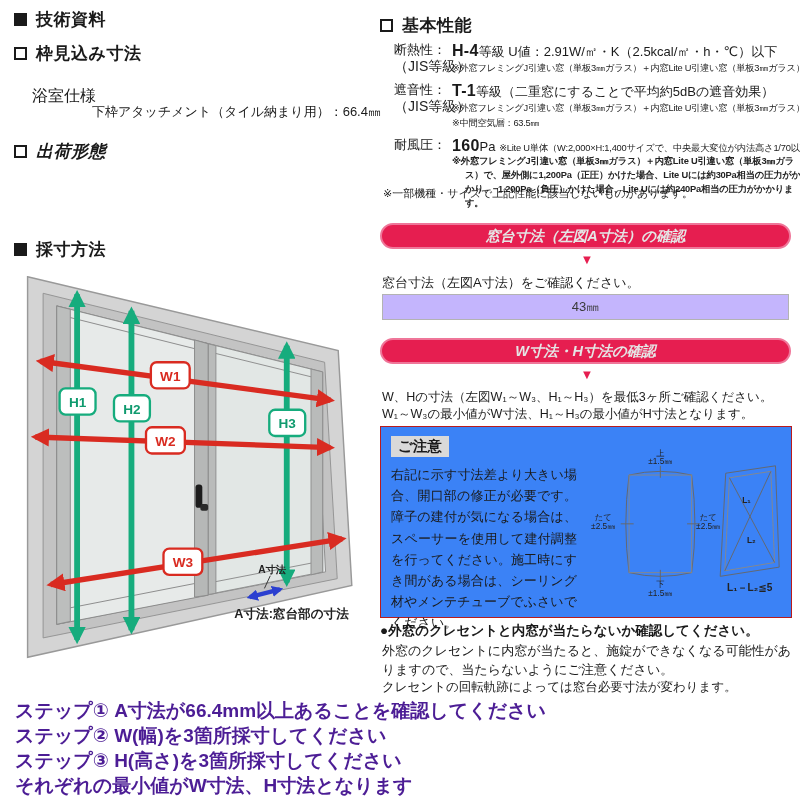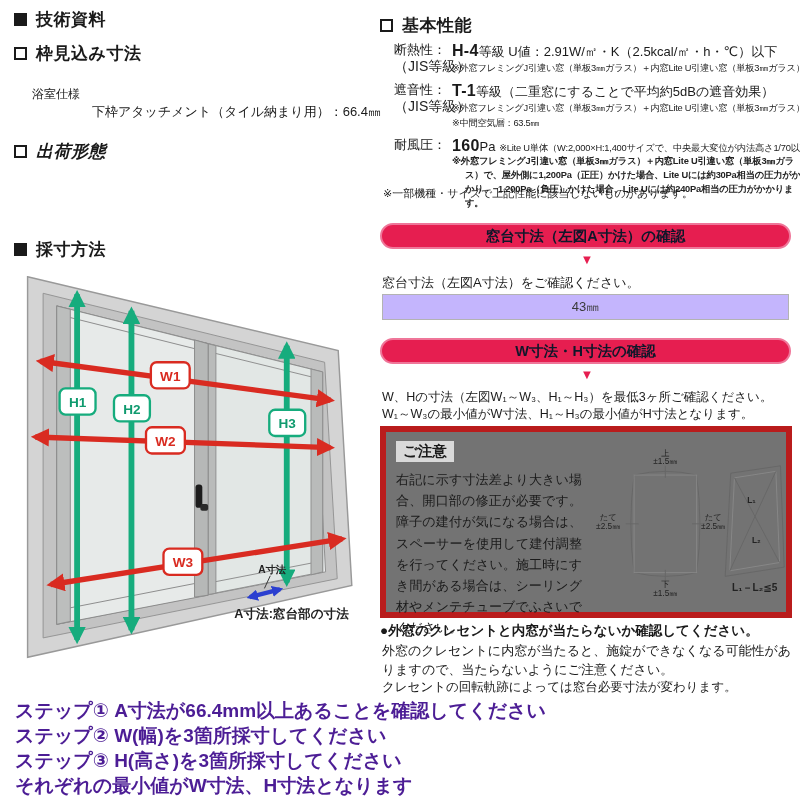--- a/index.html
+++ b/index.html
@@ -2,48 +2,48 @@
 <html><head>
 <meta charset="utf-8">
 <style>
   html,body{margin:0;padding:0;background:#fff;}
   .page{position:relative;width:800px;height:800px;background:#fff;overflow:hidden;
         font-family:"Liberation Sans","DejaVu Sans",sans-serif;color:#1a1a1a;padding-left:28px;}
   .abs{position:absolute;}
   .sq{display:inline-block;width:13px;height:13px;margin-right:9px;border:2.5px solid #1a1a1a;box-sizing:border-box;vertical-align:-1px;}
   .sq.filled{background:#1a1a1a;}
   .h-title{font-size:17px;font-weight:bold;letter-spacing:.5px;white-space:nowrap;}
-  .txt12{font-size:12px;font-family:Liberation Serif, serif;} .txt13{font-size:13px;white-space:nowrap;}
+  .txt12{font-size:16px;font-family:Liberation Serif, serif;} .txt13{font-size:13px;white-space:nowrap;}
 
   
   .left{position:absolute;left:14px;top:8px;width:364px;height:690px;}
   
   .right{position:absolute;left:380px;top:10px;width:414px;height:782px;}
 
   .perf-rows{position:absolute;left:14px;top:32px;right:0;}
   .perf-row{position:relative;padding-left:58px;margin-bottom:7px;}
   .perf-name{position:absolute;left:0;top:1px;width:58px;font-size:13px;line-height:1.15;white-space:nowrap;}
   .jis{font-size:14px;color:#222;}
   .perf-val{font-size:13px;white-space:nowrap;}
   .big{font-size:16px;font-weight:bold;letter-spacing:.3px;}
   .rest-small{font-size:9.3px;letter-spacing:-0.2px;}
   .perf-note{font-size:9.3px;letter-spacing:-0.3px;line-height:1.55;color:#222;white-space:nowrap;}
   .perf-note.wrap{white-space:normal;width:336px;margin-left:13px;text-indent:-13px;letter-spacing:-0.2px;line-height:1.5;font-weight:bold;}
   .perf-footnote{position:absolute;left:3px;top:176px;font-size:11px;}
 
   .banner{position:absolute;left:0;right:3px;height:22px;background:#e61e50;border:2px solid #ef7699;
-          border-radius:15px;color:#0f172a;font-size:14.5px;font-weight:bold;text-align:center;line-height:22px;}
+          border-radius:15px;color:#e5e5e5;font-size:14.5px;font-weight:bold;text-align:center;line-height:22px;font-style:italic;}
   .tri{position:absolute;left:0;right:0;text-align:center;color:#e61e50;font-size:13px;line-height:13px;}
   .instr{position:absolute;left:2px;font-size:13px;white-space:nowrap;}
   .valbox{position:absolute;left:2px;right:5px;border:1px solid #b3b3b3;background:#c4b5fd;text-align:center;
           font-size:13px;color:#3a3a3a;padding:3px 0;}
   .wh-line{position:absolute;left:2px;font-size:12.5px;white-space:nowrap;}
 
-  .caution{position:absolute;left:0;right:2px;top:416px;height:192px;border:6px solid #b91c1c;
-           padding:9px 10px;box-sizing:border-box;display:flex;gap:6px;background:#737373;}
+  .caution{position:absolute;left:0;right:2px;top:416px;height:192px;border:1px solid #b91c1c;
+           padding:9px 10px;box-sizing:border-box;display:flex;gap:6px;background:#3b82f6;}
   .caution-left{width:186px;flex:none;}
   .caution-label{display:inline-block;background:#d9d9d9;font-weight:bold;font-size:14.5px;padding:1px 7px;margin-bottom:7px;}
   .caution-text{font-size:13px;line-height:1.63;text-align:justify;}
   .caution-diagram{flex:1;display:flex;align-items:center;justify-content:center;}
 
   .crescent-h{position:absolute;left:0px;top:612px;font-size:13.5px;font-weight:bold;white-space:nowrap;}
   .crescent-b1{position:absolute;left:2px;top:632px;width:410px;font-size:13px;line-height:1.45;}
   .crescent-b2{position:absolute;left:2px;top:669px;font-size:12.5px;white-space:nowrap;}
 
   .steps{position:absolute;left:15px;top:698px;}

